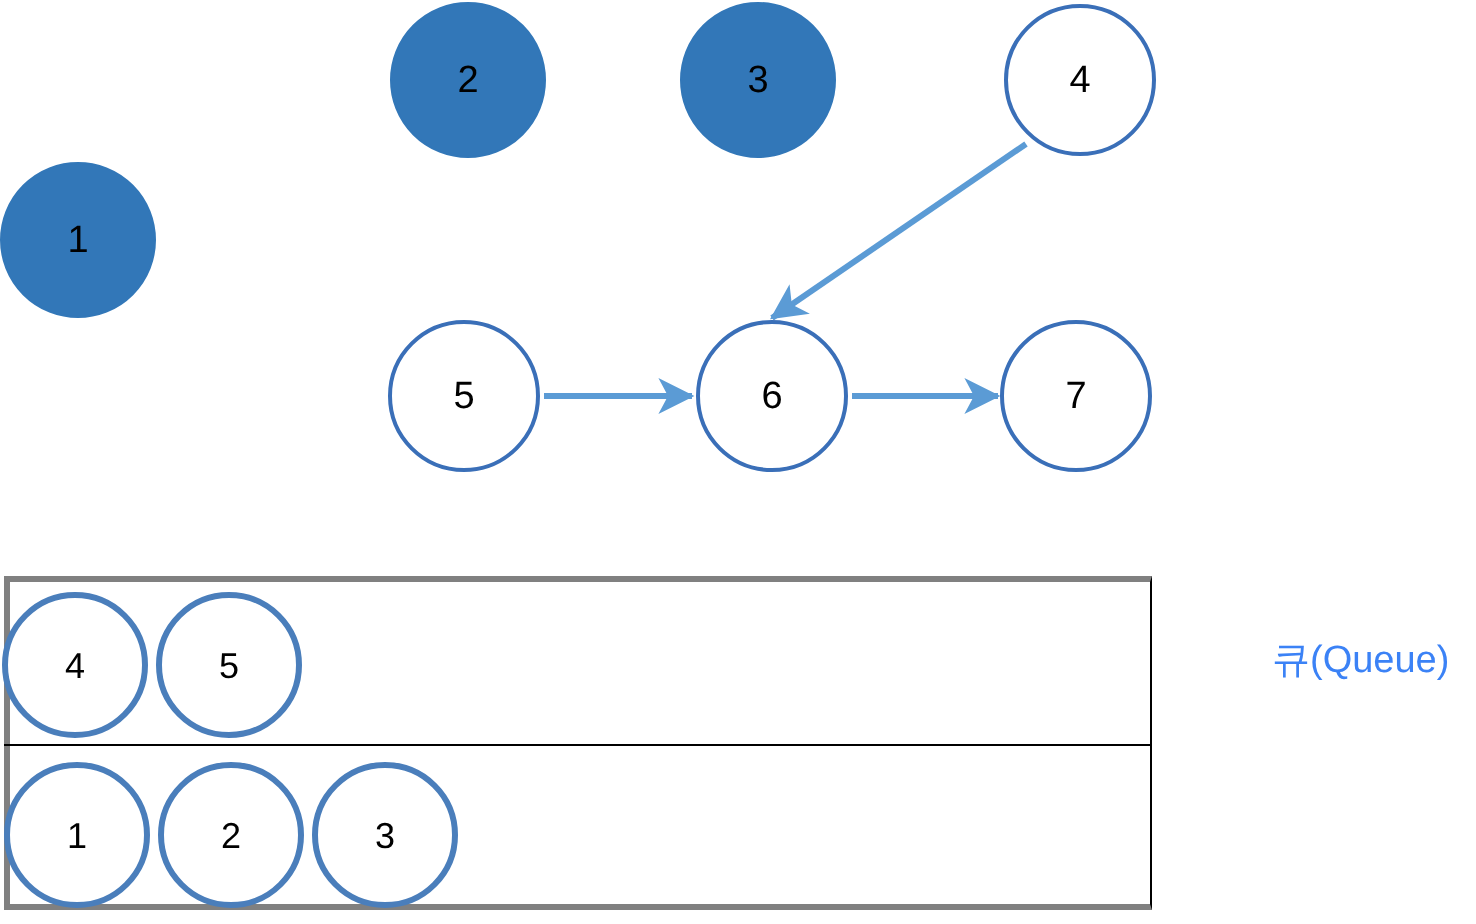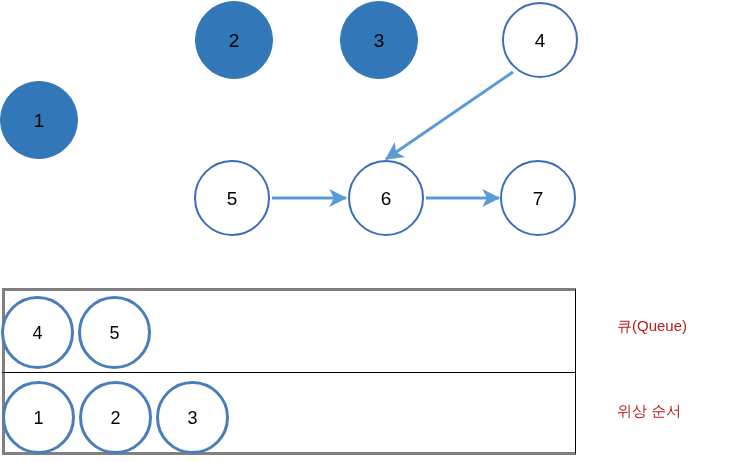--- a/index.html
+++ b/index.html
@@ -95,24 +95,25 @@
     display: flex;
     align-items: center;
     justify-content: center;
     font-size: 18px;
     line-height: 1;
     color: #000000;
     user-select: none;
   }
   .row-label {
     position: absolute;
-    font-size: 15px;
-    color: #b91c1c;
+    font-size: 19px;
+    color: #3b82f6;
     white-space: nowrap;
     user-select: none;
+    margin-left: 19px;
   }
 </style>
 </head>
 <body>
 
 <div id="canvas">
 
   <div class="graph-layer">
 
     <svg class="edges-svg" viewBox="0 0 738 270" xmlns="http://www.w3.org/2000/svg">
@@ -170,15 +171,14 @@
     <span>1</span>
   </div>
   <div class="queue-node" style="left:79px; top:381px;">
     <span>2</span>
   </div>
   <div class="queue-node" style="left:156px; top:381px;">
     <span>3</span>
   </div>
 
   <div class="row-label" style="left:617px; top:317px;">큐(Queue)</div>
-  <div class="row-label" style="left:617px; top:402px;">위상 순서</div>
 
 </div>
 
 </body></html>

